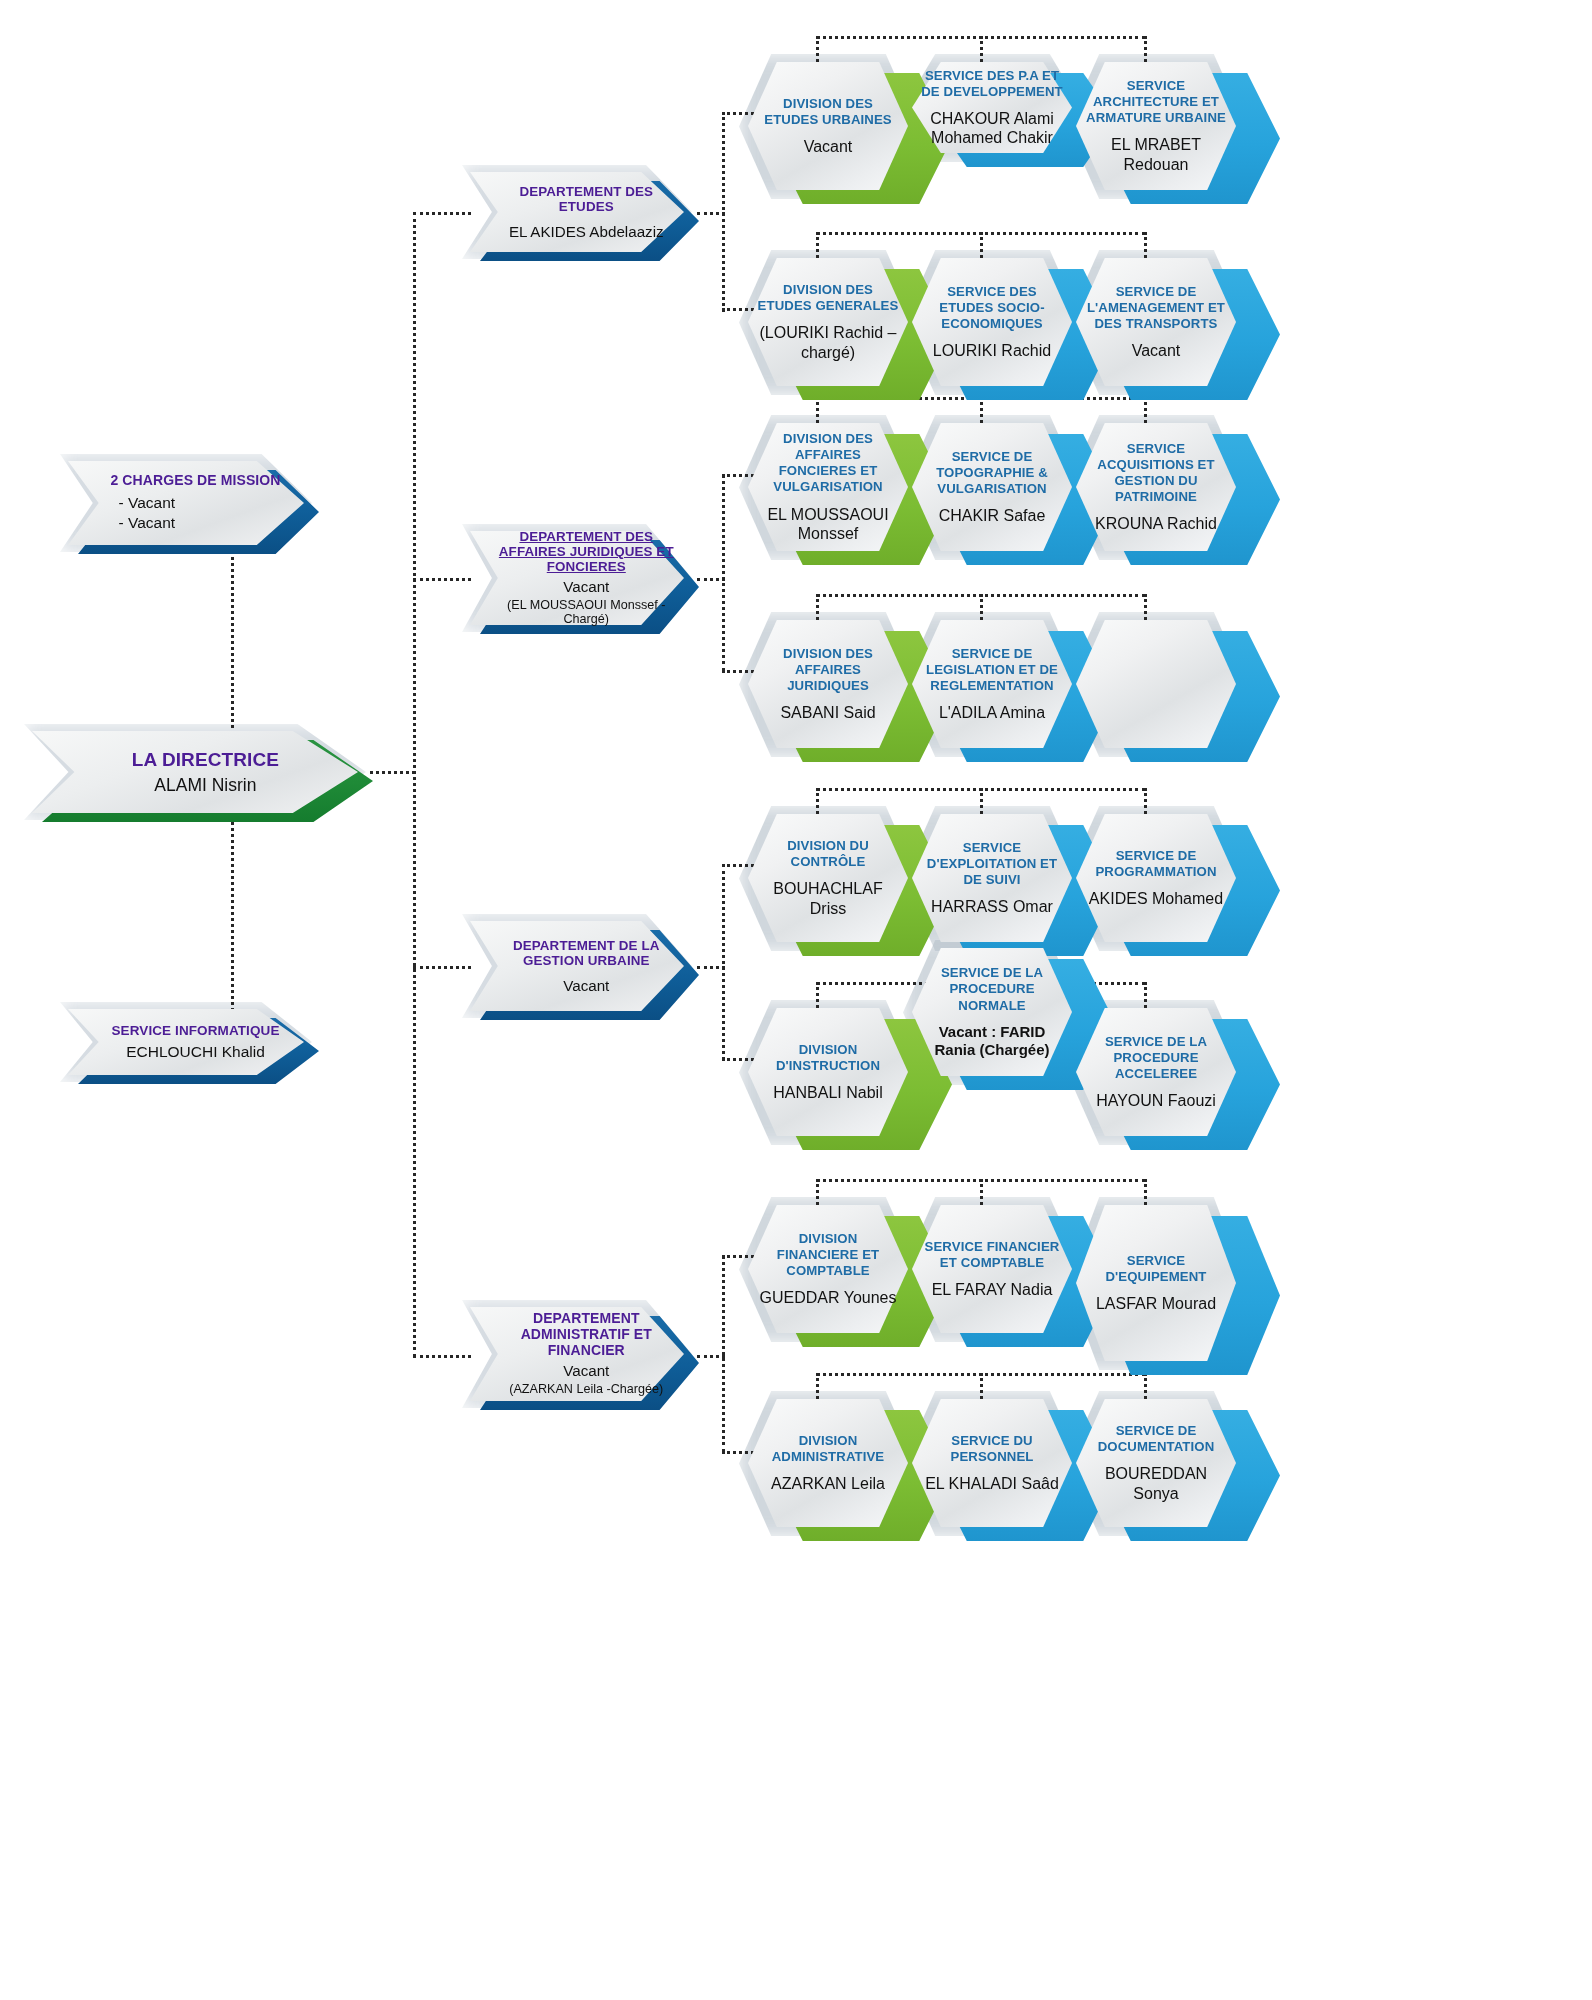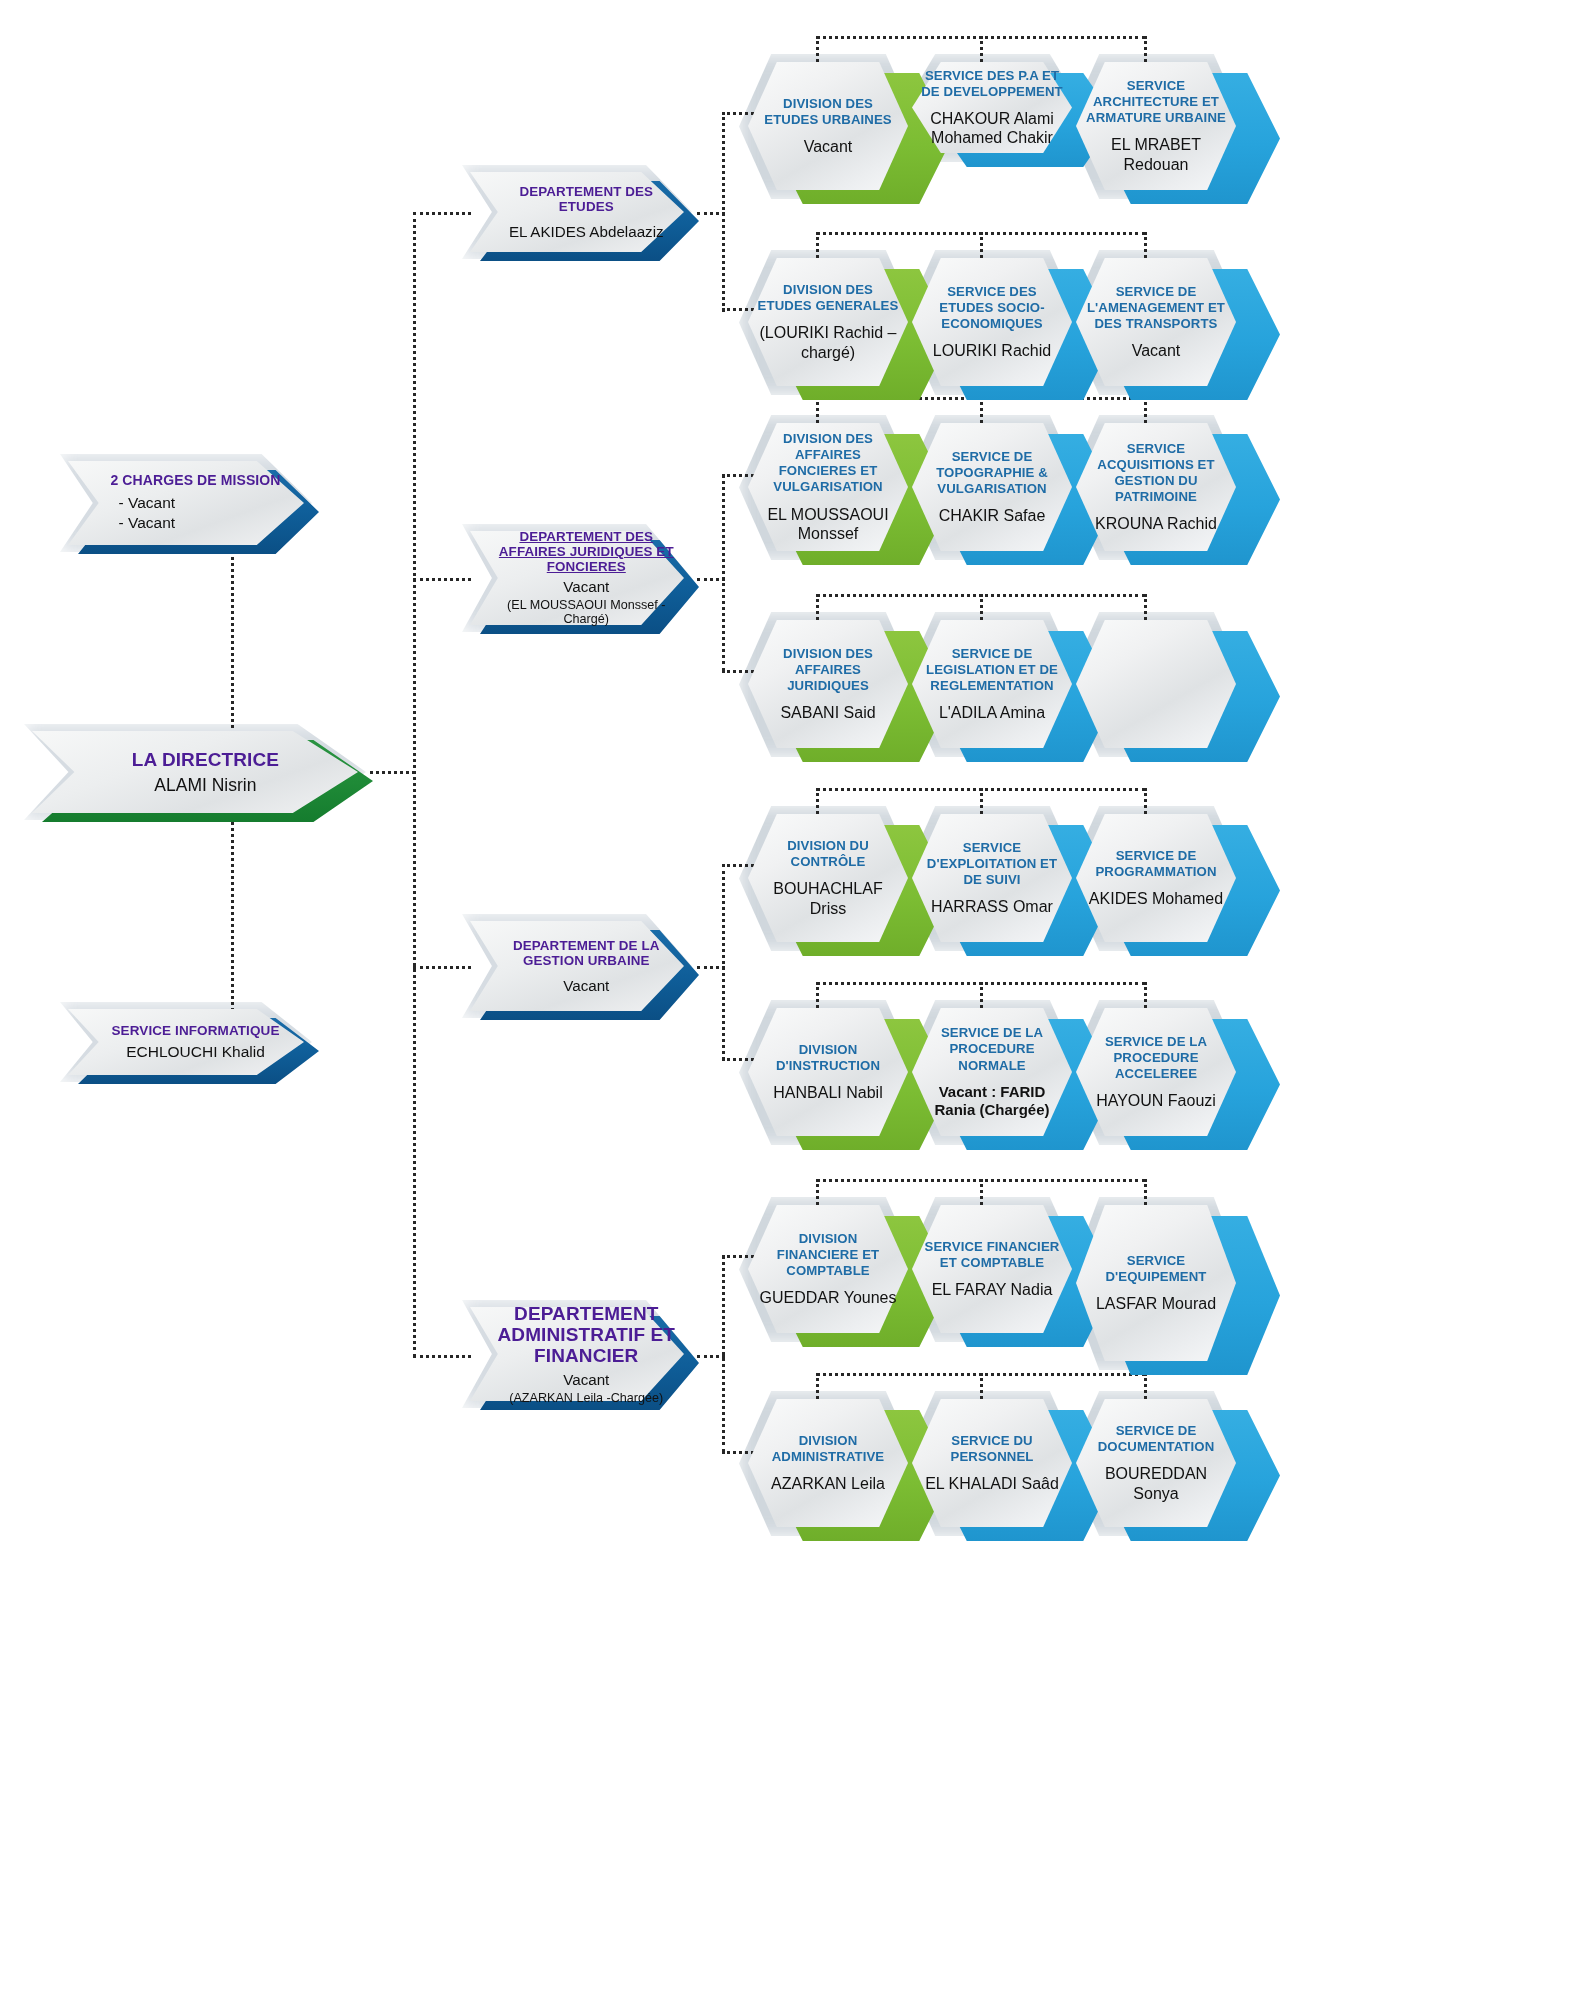--- a/index.html
+++ b/index.html
@@ -248,21 +248,21 @@
       </div>
     </div>
   </div>
 
   <div class="chev" style="left:470px; top:1307px; width:228px; height:94px;">
     <div class="plate">
       <div class="glow"></div>
       <div class="back back-blue"></div>
       <div class="front"></div>
       <div class="txt">
-        <div class="hd" style="font-size:19px;">DEPARTEMENT ADMINISTRATIF ET FINANCIER</div>
+        <div class="hd" style="font-size:14px;">DEPARTEMENT ADMINISTRATIF ET FINANCIER</div>
         <div class="nm" style="font-size:15.2px; margin-top:4px;">Vacant</div>
         <div class="sub" style="font-size:12.6px; margin-top:2px;">(AZARKAN Leila -Chargée)</div>
       </div>
     </div>
   </div>
 
   <div id="rows-layer">
       <div class="hex" style="left: 748px; top: 62px; width: 190px; height: 128px;">
         <div class="hglow"></div>
         <div class="hback hback-green"></div>
@@ -396,21 +396,21 @@
       </div>
       <div class="hex" style="left: 748px; top: 1008px; width: 190px; height: 128px;">
         <div class="hglow"></div>
         <div class="hback hback-green"></div>
         <div class="hfront"></div>
         <div class="htxt">
           <div class="hd">DIVISION D'INSTRUCTION</div>
           <div class="nm">HANBALI Nabil</div>
         </div>
       </div>
-      <div class="hex" style="left: 912px; top: 1008px; width: 190px; height: 128px;">
+      <div class="hex" style="left: 912px; top: 948px; width: 190px; height: 128px;">
         <div class="hglow"></div>
         <div class="hback hback-blue"></div>
         <div class="hfront"></div>
         <div class="htxt">
           <div class="hd">SERVICE DE LA PROCEDURE NORMALE</div>
           <div class="nm b">Vacant : FARID Rania (Chargée)</div>
         </div>
       </div>
       <div class="hex" style="left: 1076px; top: 1008px; width: 190px; height: 128px;">
         <div class="hglow"></div>

